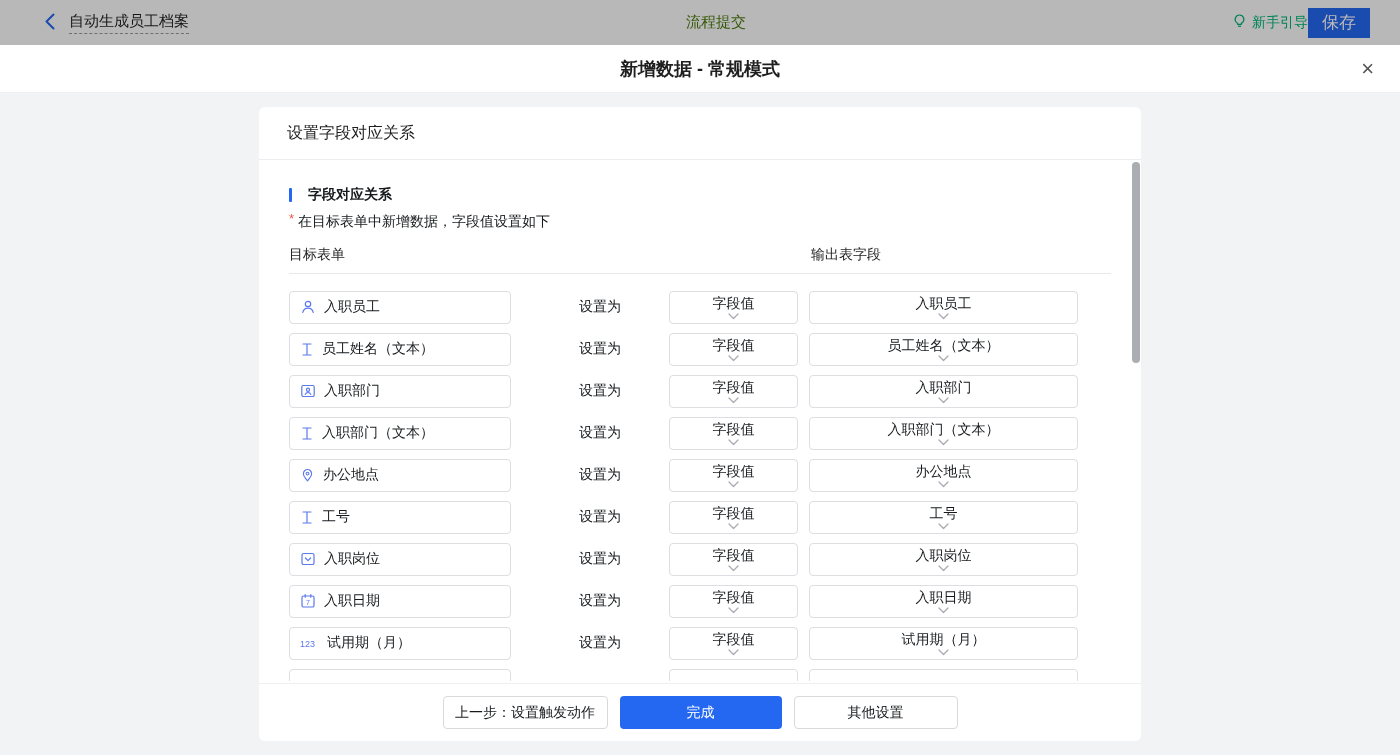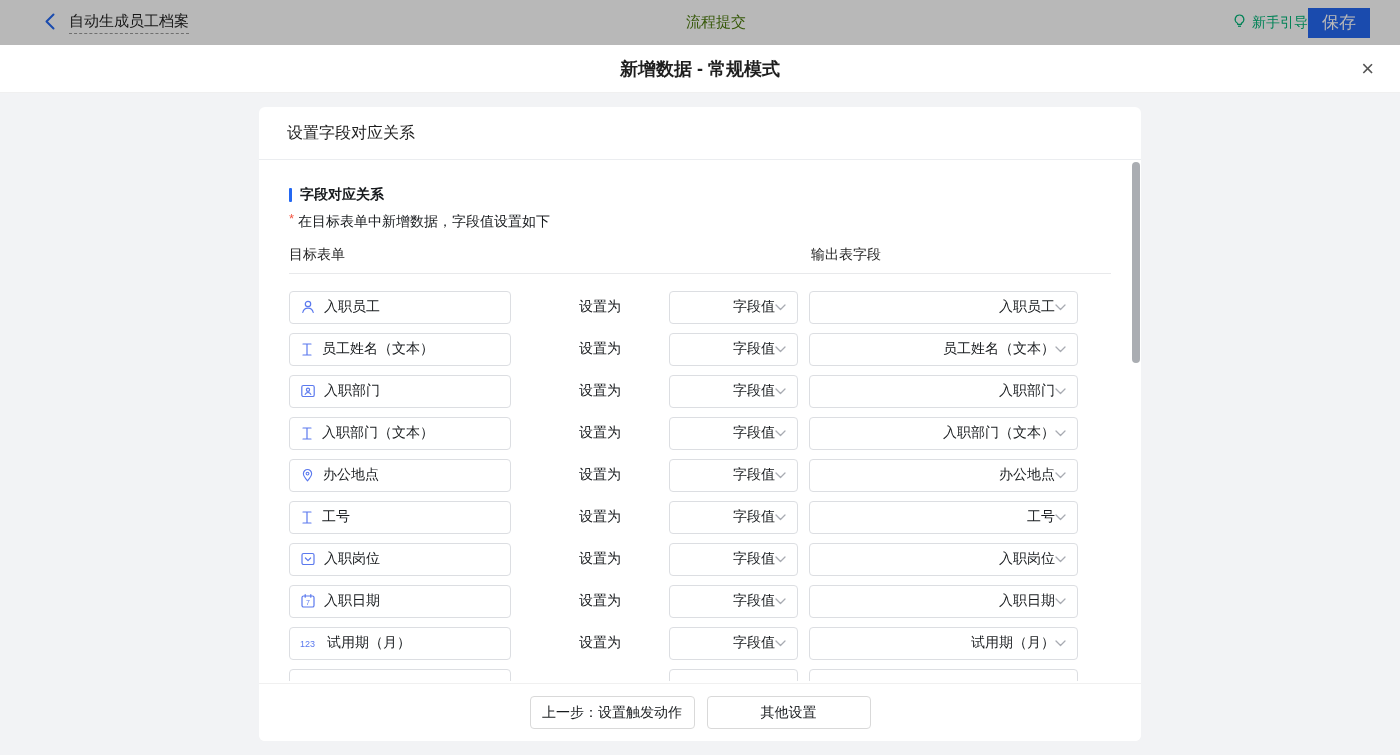--- a/index.html
+++ b/index.html
@@ -49,43 +49,43 @@
   .card{
     width:882px; height:634px; margin-top:14px; background:#fff; border-radius:6px;
     display:flex; flex-direction:column; overflow:hidden;
   }
   .card-header{
     flex:0 0 53px; display:flex; align-items:center; padding:0 28px;
     border-bottom:1px solid #ebedf0; font-size:16px; color:#1f1f1f;
   }
   .card-content{flex:1; position:relative; padding:0 0 0 30px; overflow:hidden;}
 
-  .section-head{margin-top:26px; display:flex; align-items:center; gap:8px;}
+  .section-head{margin-top:26px; display:flex; align-items:center; gap:16px;}
   .section-bar{width:3px; height:14px; background:var(--accent); border-radius:1px;}
   .section-title{font-weight:700; font-size:14px;}
   .desc{margin-top:9px; display:flex; align-items:flex-start; gap:4px; font-size:14px;}
   .asterisk{color:var(--red); font-size:13px; margin-top:-2px;}
 
   .col-head{margin-top:15px; position:relative; height:18px; font-size:14px; color:#1f1f1f;}
   .col-head .col2{position:absolute; left:522px; top:0;}
   .divider{margin-top:9px; margin-right:30px; border-top:1px solid #e8e9eb; height:0;}
 
   .rows-wrap{margin-top:12px; height:395px; overflow:hidden;}
   .map-row{height:42px; display:flex; align-items:center;}
   .field-box{
     width:222px; height:33px; border:1px solid var(--border); border-radius:4px; background:#fff;
     display:flex; align-items:center; padding:0 10px; gap:8px; cursor:pointer;
   }
   .f-icon{display:flex; align-items:center; color:var(--icon-blue); flex:0 0 auto;}
   .f-text{font-size:14px; color:var(--text); white-space:nowrap;}
   .set-as{margin-left:67px; width:44px; text-align:center; font-size:14px; flex:0 0 auto;}
   .select{
     height:33px; border:1px solid var(--border); border-radius:4px; background:#fff;
-    display:flex; align-items:center; justify-content:flex-end; padding:0 11px;
-    font-size:14px; cursor:pointer;
+    display:flex; align-items:center; justify-content:center; padding:0 11px;
+    font-size:14px; cursor:pointer;flex-direction:column;
   }
   .op-select{margin-left:47px; width:129px; flex:0 0 auto;}
   .out-select{margin-left:11px; width:269px; flex:0 0 auto;}
   .chev{display:flex; align-items:center; flex:0 0 auto;}
 
   .scroll-thumb{
     position:absolute; top:2px; right:1px; width:8px; height:201px;
     background:#aaadb2; border-radius:4px; cursor:grab;
   }
 
@@ -424,17 +424,18 @@
                 <span></span>
               </div>
             </div>
           </div>
 
         <div class="scroll-thumb"></div>
       </div>
 
       <div class="card-footer">
         <button class="btn btn-prev">上一步：设置触发动作</button>
+        <button class="btn btn-done">完成</button>
         <button class="btn btn-other">其他设置</button>
       </div>
     </div>
   </div>
 </div>
 
 </body></html>

